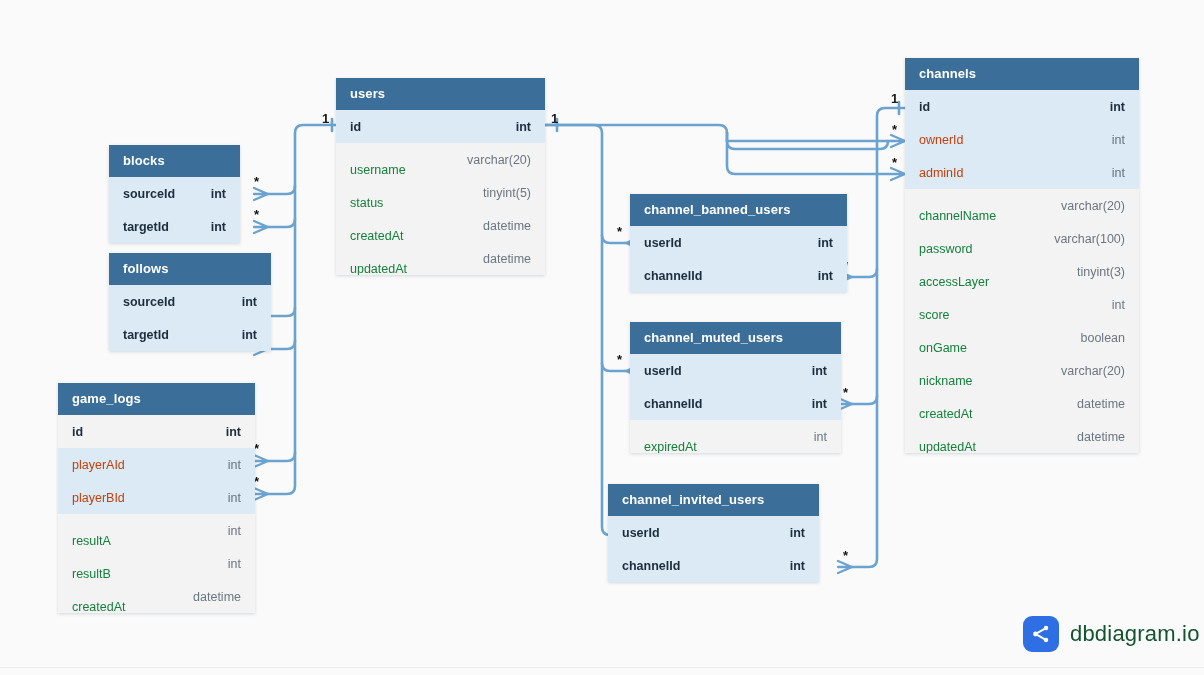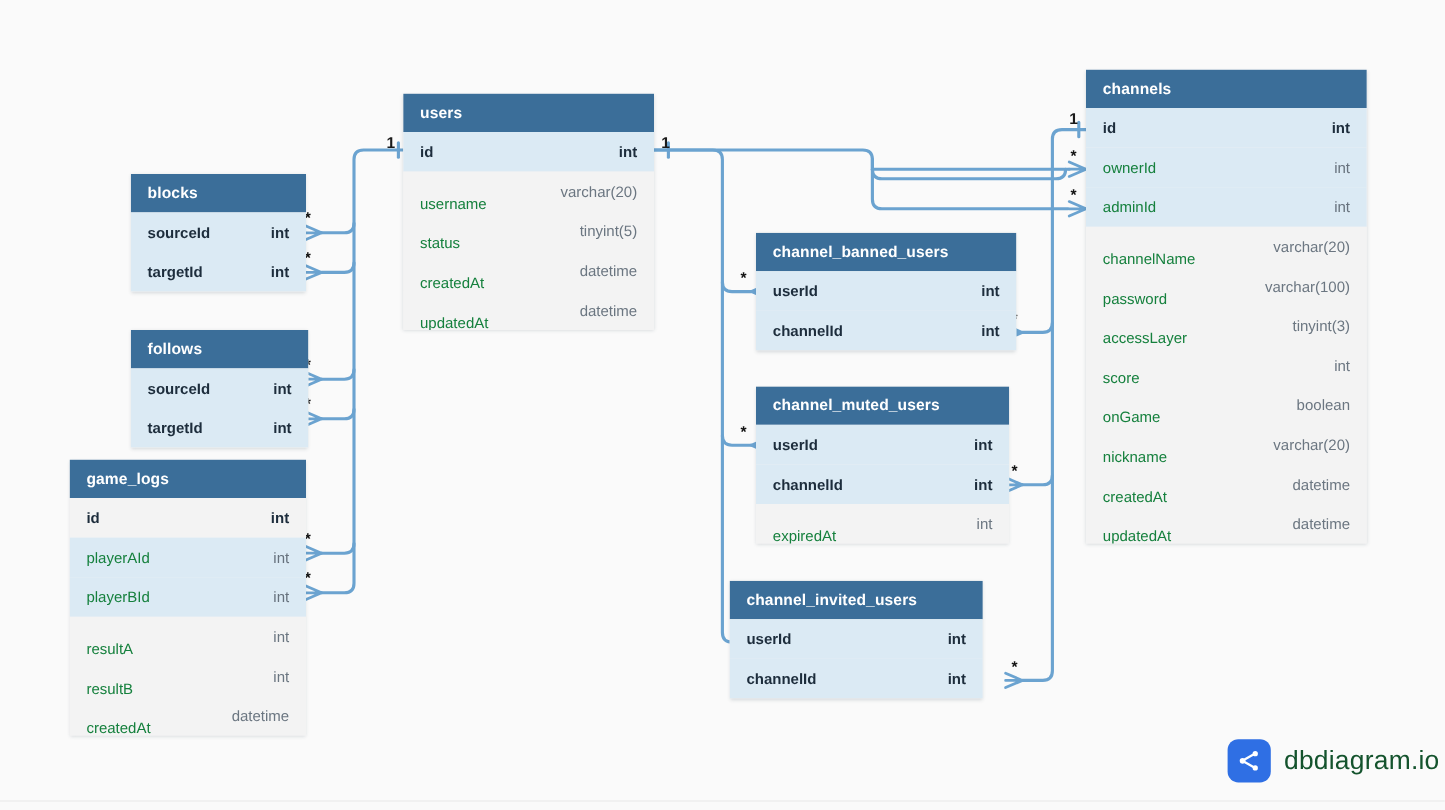--- a/index.html
+++ b/index.html
@@ -46,21 +46,21 @@
   .row .fname{text-align:left;}
   .row .ftype{text-align:right;}
 
   
   .row.key{background:#dbeaf4;}
   .row.key .fname{color:#1d2d3c;font-weight:bold;}
   .row.key .ftype{color:#1d2d3c;font-weight:bold;}
 
   
   .row.fk{background:#dbeaf4;}
-  .row.fk .fname{color:#15803d;font-weight:normal;}
+  .row.fk .fname{color:#c2410c;font-weight:normal;}
   .row.fk .ftype{color:#67727d;font-weight:normal;}
 
   
   .row.plain{background:#f3f3f3;}
   .row.plain .fname{color:#15803d;margin-top:20px;}
   .row.plain .ftype{color:#6b7681;}
 
   
   .row.pk-plain{background:#f3f3f3;}
   .row.pk-plain .fname{color:#1d2d3c;font-weight:bold;}
@@ -254,33 +254,33 @@
     <div class="row plain">
       <span class="fname">createdAt</span>
       <span class="ftype">datetime</span>
     </div>
     <div class="row plain">
       <span class="fname">updatedAt</span>
       <span class="ftype">datetime</span>
     </div>
   </div>
 
-  <div class="table" style="left:109px;top:145px;width:146px;">
+  <div class="table" style="left:109px;top:145px;width:131px;">
     <div class="thead">blocks</div>
     <div class="row key">
       <span class="fname">sourceId</span>
       <span class="ftype">int</span>
     </div>
     <div class="row key">
       <span class="fname">targetId</span>
       <span class="ftype">int</span>
     </div>
   </div>
 
-  <div class="table" style="left:109px;top:275px;width:148px;">
+  <div class="table" style="left:109px;top:253px;width:162px;">
     <div class="thead">follows</div>
     <div class="row key">
       <span class="fname">sourceId</span>
       <span class="ftype">int</span>
     </div>
     <div class="row key">
       <span class="fname">targetId</span>
       <span class="ftype">int</span>
     </div>
   </div>

